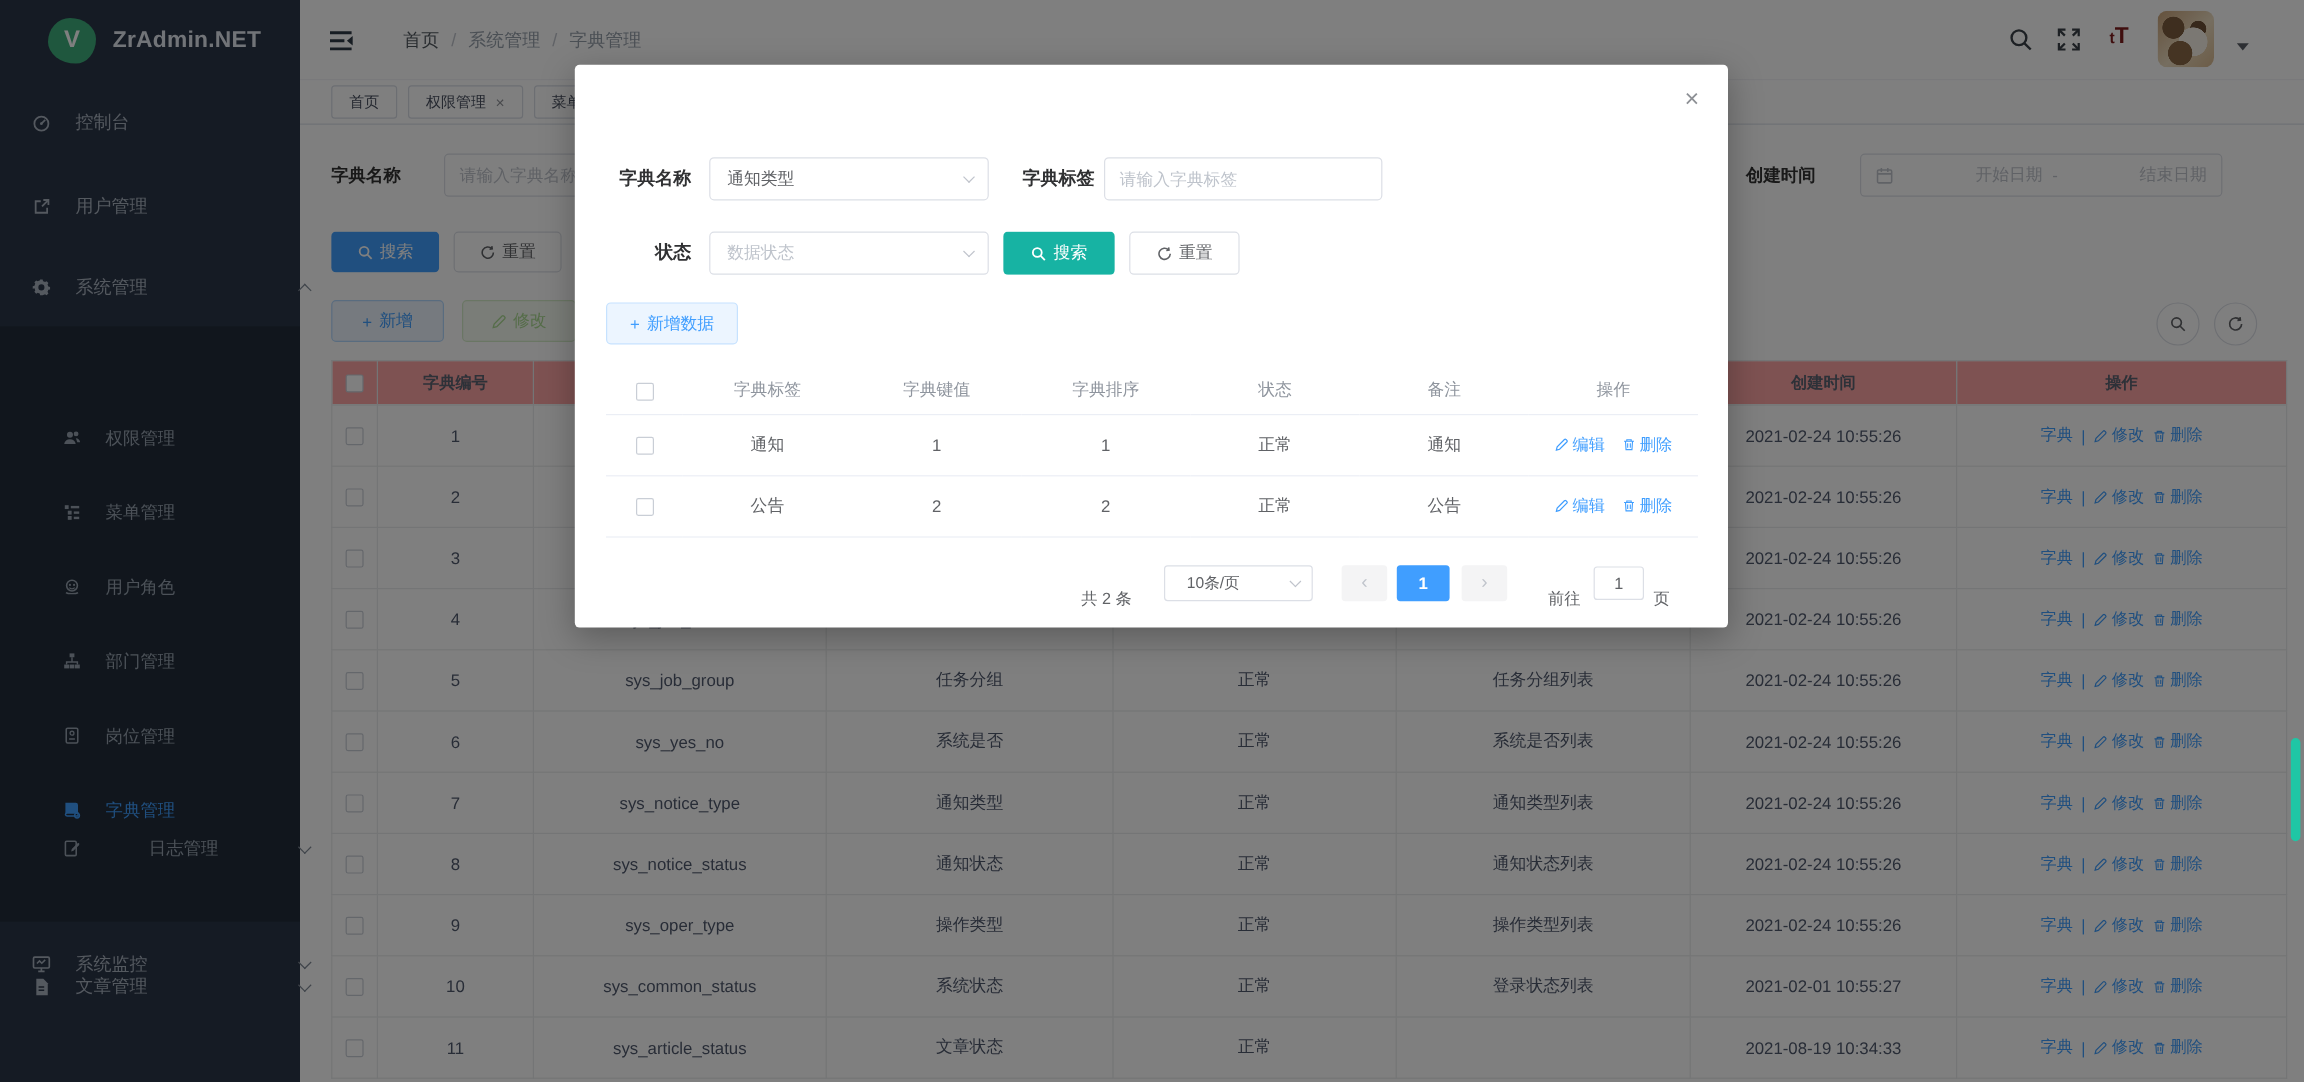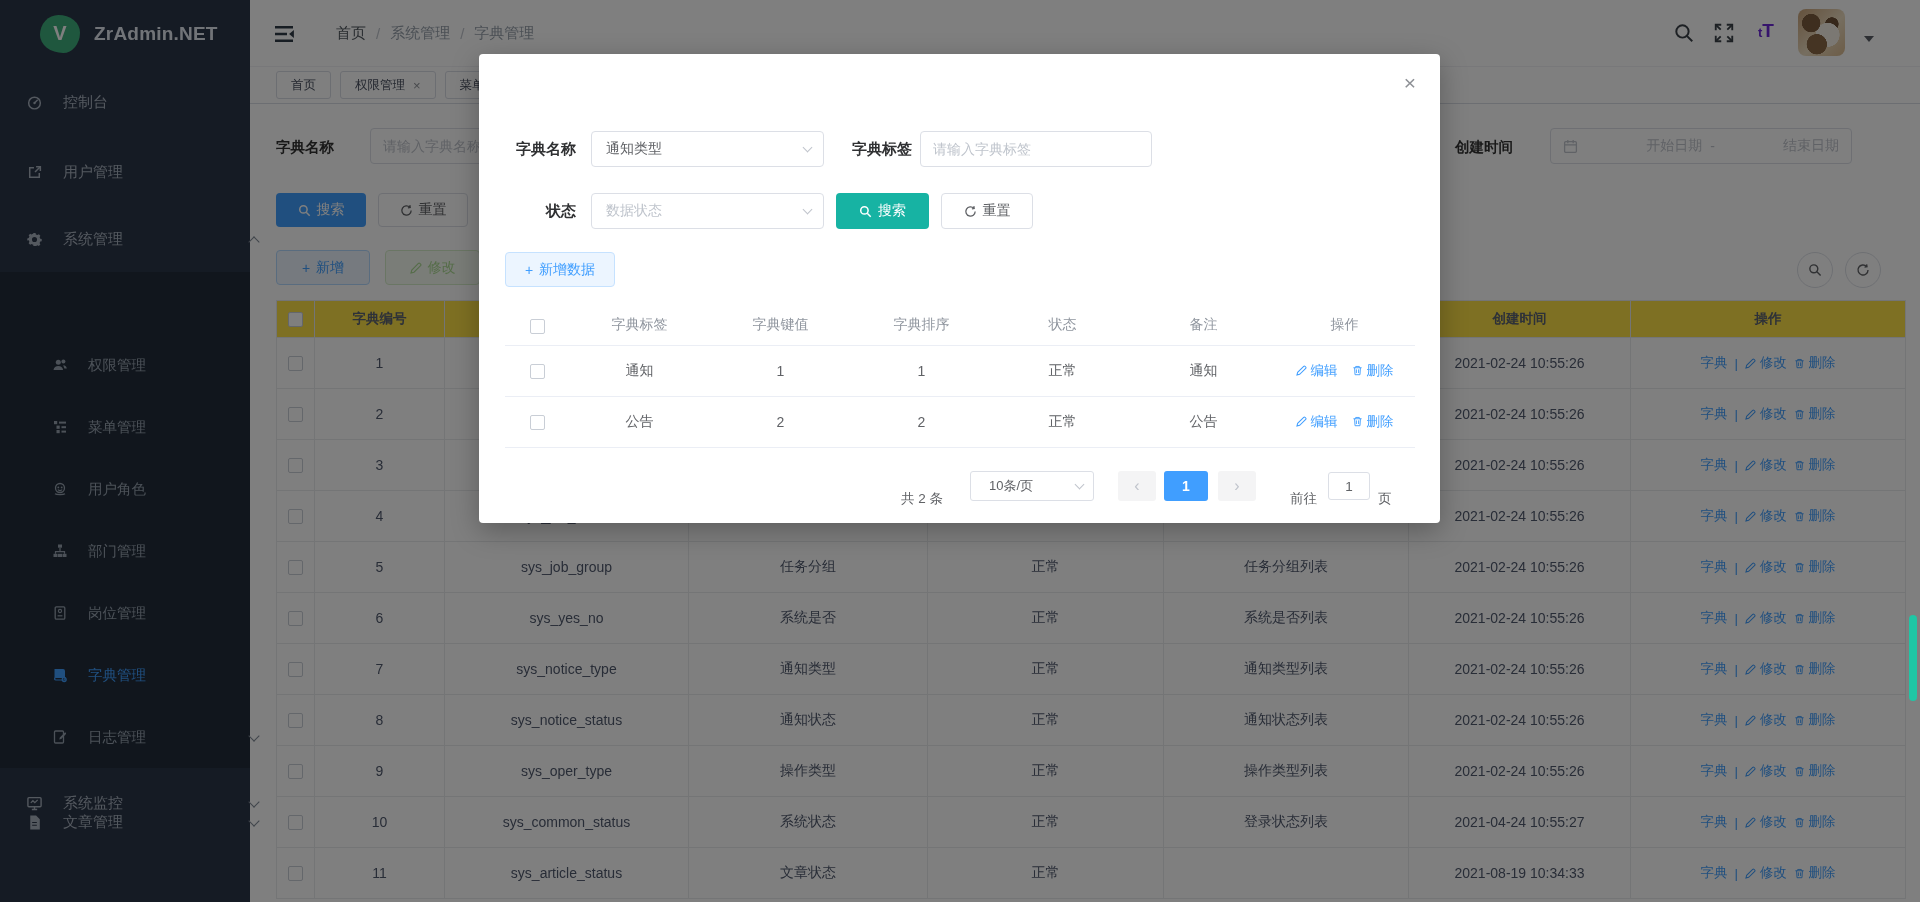--- a/index.html
+++ b/index.html
@@ -26,21 +26,21 @@
   svg { display:block; }
 
   
   .navbar { position:absolute; left:250px; top:0; width:1670px; height:67px; background:#fff; border-bottom:1px solid #f0f1f4; }
   .fold { position:absolute; left:22px; top:22px; width:24px; height:24px; color:#2f3a46; cursor:pointer; }
   .crumbs { position:absolute; left:86px; top:0; height:67px; display:flex; align-items:center; gap:10px; font-size:15px; }
   .crumb-home { color:#51585f; cursor:pointer; }
   .crumb-sep { color:#c0c4cc; }
   .crumb-dim { color:#97a0ab; }
   .nav-ic { position:absolute; top:22px; width:22px; height:22px; color:#3a4148; cursor:pointer; }
-  .tt { position:absolute; top:20px; color:#6d28d9; font-weight:bold; cursor:pointer; }
+  .tt { position:absolute; top:20px; color:#7f1d1d; font-weight:bold; cursor:pointer; }
   .tt .t1 { font-size:13px; } .tt .t2 { font-size:19px; }
   .avatar { position:absolute; left:1548px; top:9px; width:47px; height:47px; border-radius:8px; cursor:pointer;
     background:
       radial-gradient(circle at 28% 30%, #7d5c3e 0 19%, rgba(0,0,0,0) 20%),
       radial-gradient(circle at 40% 75%, #8a6847 0 22%, rgba(0,0,0,0) 23%),
       radial-gradient(circle at 63% 55%, #f6f0e6 0 30%, rgba(0,0,0,0) 31%),
       radial-gradient(circle at 72% 32%, #6e5136 0 14%, rgba(0,0,0,0) 15%),
       linear-gradient(135deg, #caa379, #ecdcc0 55%, #d9b98f); }
   .caret { position:absolute; left:1614px; top:36px; width:0; height:0; border-left:5px solid transparent; border-right:5px solid transparent; border-top:6px solid #5a5e66; cursor:pointer; }
 
@@ -63,21 +63,21 @@
   .btn { position:absolute; display:inline-flex; align-items:center; justify-content:center; gap:6px; border-radius:4px; font-size:14px; cursor:pointer; border:1px solid transparent; }
   .btn-primary { background:#409eff; color:#fff; }
   .btn-plain { background:#fff; border-color:#dcdfe6; color:#606266; }
   .btn-add { background:#ecf5ff; border-color:#b3d8ff; color:#409eff; }
   .btn-editg { background:#f1f9ec; border-color:#c8e6b8; color:#8fce6e; opacity:.75; }
   .circle-btn { position:absolute; width:36px; height:36px; border:1px solid #dcdfe6; border-radius:50%; display:flex; align-items:center; justify-content:center; color:#606266; background:#fff; cursor:pointer; }
 
   
   table.grid { position:absolute; left:26px; top:196px; width:1629px; border-collapse:collapse; table-layout:fixed; }
   table.grid th, table.grid td { border:1px solid #e8eaec; text-align:center; font-size:14px; color:#515a6e; overflow:hidden; white-space:nowrap; }
-  table.grid th { height:37px; background:#fde047; color:#5b6270; font-weight:600; font-size:13.5px; }
+  table.grid th { height:37px; background:#fca5a5; color:#5b6270; font-weight:600; font-size:13.5px; }
   table.grid td { height:51px; }
   .cb { display:inline-block; width:15px; height:15px; border:1px solid #c9ced6; border-radius:2px; background:#fff; vertical-align:middle; cursor:pointer; }
   td.link, .lnk { color:#409eff; cursor:pointer; }
   .ops { display:flex; align-items:center; justify-content:center; gap:7px; color:#409eff; font-size:13.5px; }
   .ops .sep { color:#409eff; }
   .ic { display:inline-flex; vertical-align:middle; }
 
   
   .overlay { position:absolute; left:0; top:0; width:1920px; height:902px; background:rgba(0,0,0,.5); z-index:50; }
   .modal { position:absolute; left:479px; top:54px; width:961px; height:469px; background:#fff; border-radius:4px; box-shadow:0 8px 28px rgba(0,0,0,.28); z-index:60; }
@@ -209,21 +209,21 @@
     <div class="s-item sub active" style="top:644px;height:62px;">
       <span class="mi">
           <svg viewBox="0 0 16 16" width="16" height="16">
             <path d="M2.5 2h8.6A1.9 1.9 0 0 1 13 3.9v6.6H4.2A1.7 1.7 0 0 0 2.5 12z" fill="currentColor"></path>
             <path d="M2.5 12a1.7 1.7 0 0 1 1.7-1.5H13V13H4.2A1.7 1.7 0 0 1 2.5 12z" fill="none" stroke="currentColor" stroke-width="1.2"></path>
             <circle cx="12.2" cy="12.6" r="2" fill="none" stroke="currentColor" stroke-width="1.2"></circle>
           </svg>
         </span>
       <span class="ml">字典管理</span>
     </div>
-    <div class="s-item sub" style="top:706px;height:62px;">
+    <div class="s-item sub" style="top:676px;height:62px;gap:36px;">
       <span class="mi">
           <svg viewBox="0 0 16 16" width="16" height="16">
             <rect x="2.5" y="2" width="9" height="12" rx="1" fill="none" stroke="currentColor" stroke-width="1.3"></rect>
             <path d="M14 5.1 9.2 9.9l-1.9.6.5-1.9 4.8-4.8a.95.95 0 0 1 1.4 0z" fill="currentColor"></path>
           </svg>
         </span>
       <span class="ml">日志管理</span>
       <span class="chev down"></span>
     </div>
 
@@ -614,21 +614,21 @@
             </td>
           </tr>
 
           <tr>
             <td><span class="cb"></span></td>
             <td>10</td>
             <td class="link">sys_common_status</td>
             <td>系统状态</td>
             <td>正常</td>
             <td>登录状态列表</td>
-            <td>2021-04-24 10:55:27</td>
+            <td>2021-02-01 10:55:27</td>
             <td>
               <span class="ops">
                 <span class="lnk">字典</span>
                 <span class="sep">|</span>
                 <span class="lnk"><span class="ic">
                     <svg viewBox="0 0 12 12" width="11" height="11">
                       <path d="M1 11l.8-3L8.4 1.4a1 1 0 0 1 1.4 0l.8.8a1 1 0 0 1 0 1.4L4 10.2 1 11z" fill="none" stroke="currentColor" stroke-width="1.1"></path>
                     </svg>
                   </span> <span>修改</span></span>
                 <span class="lnk"><span class="ic">

